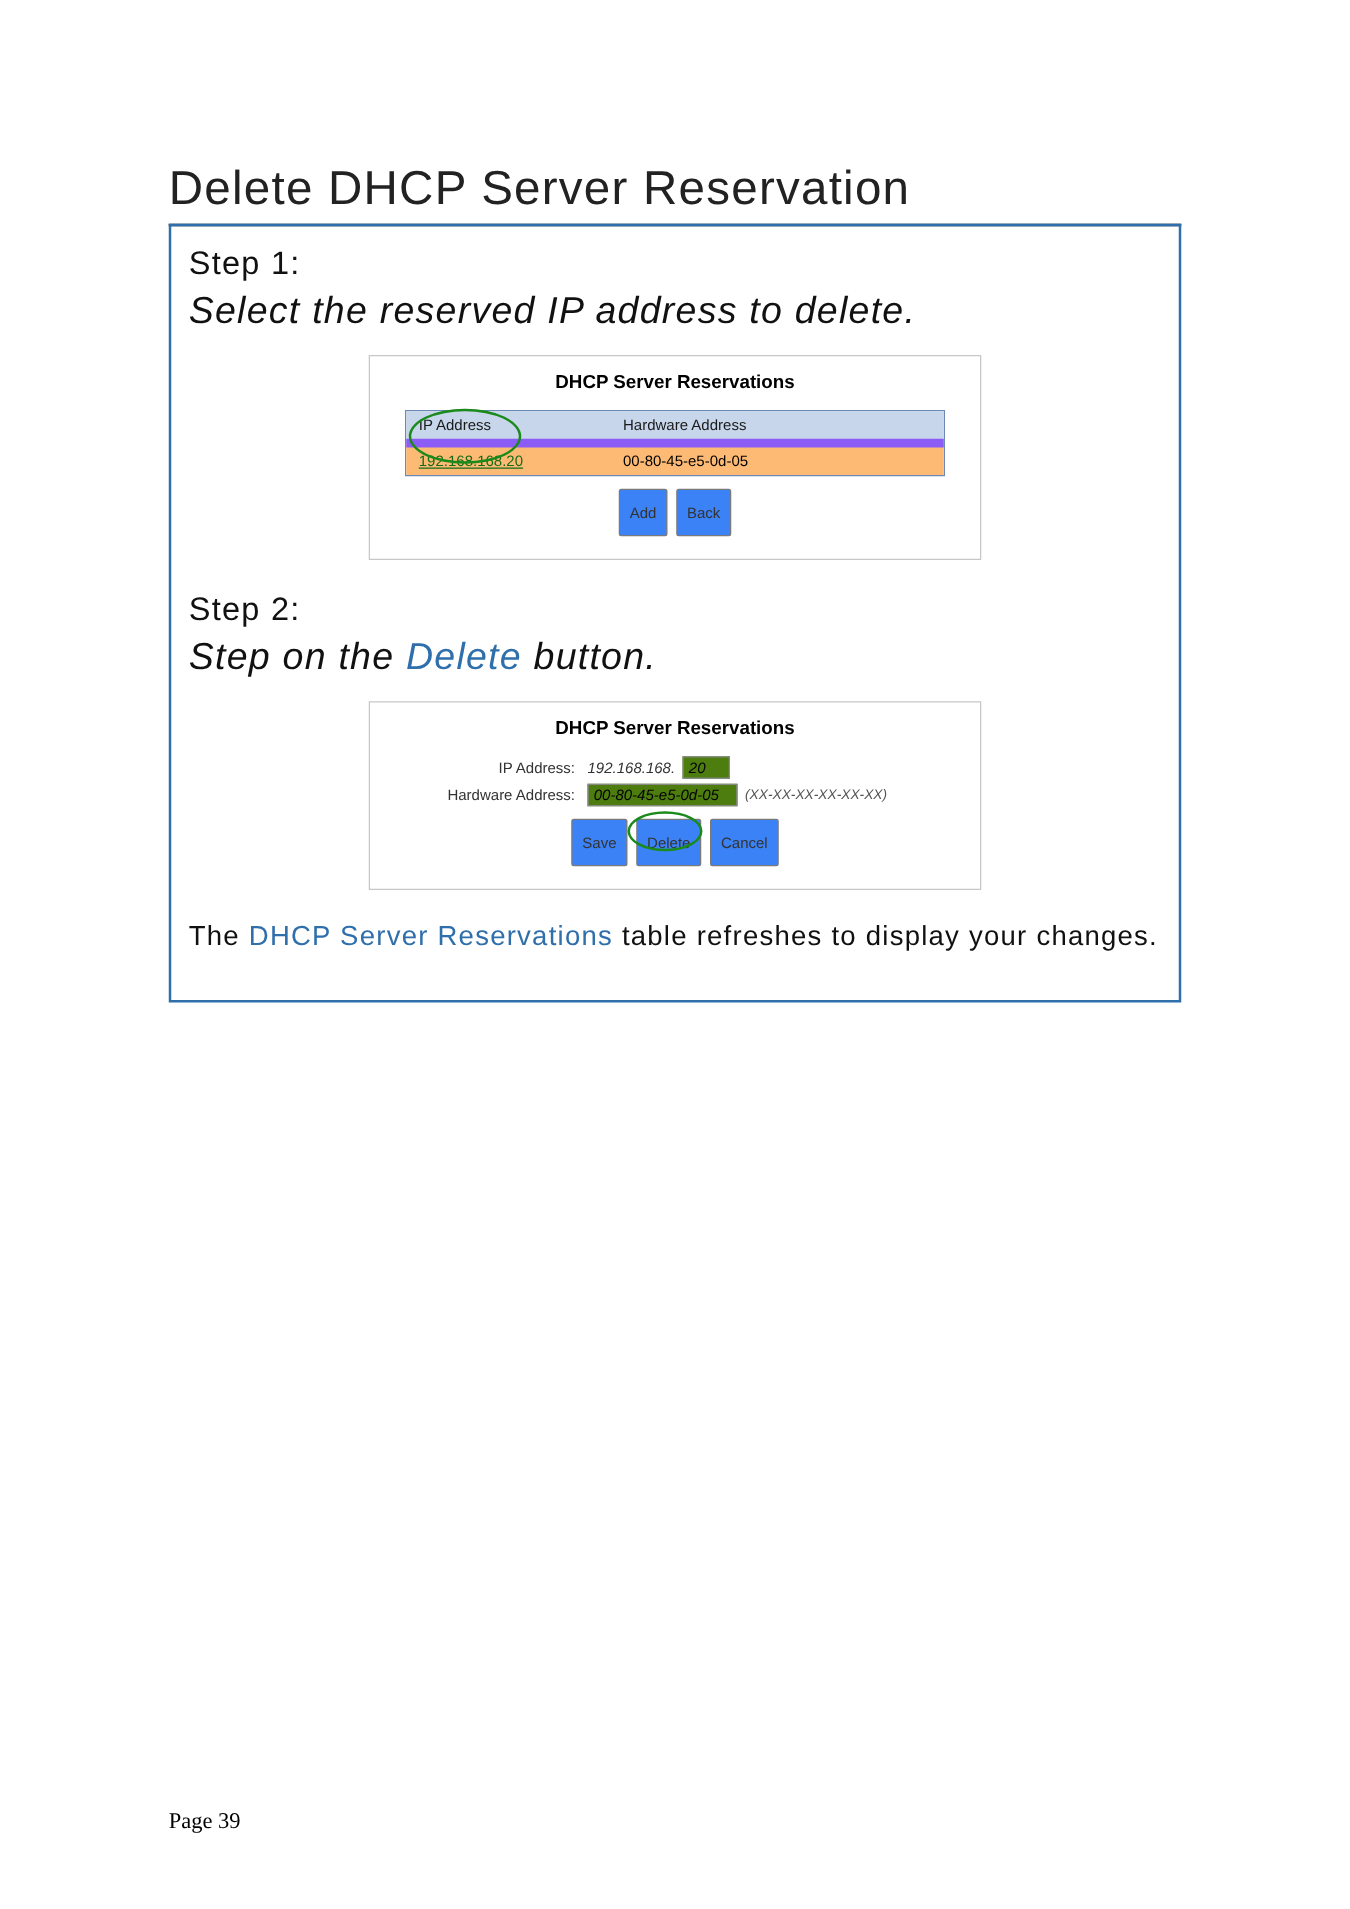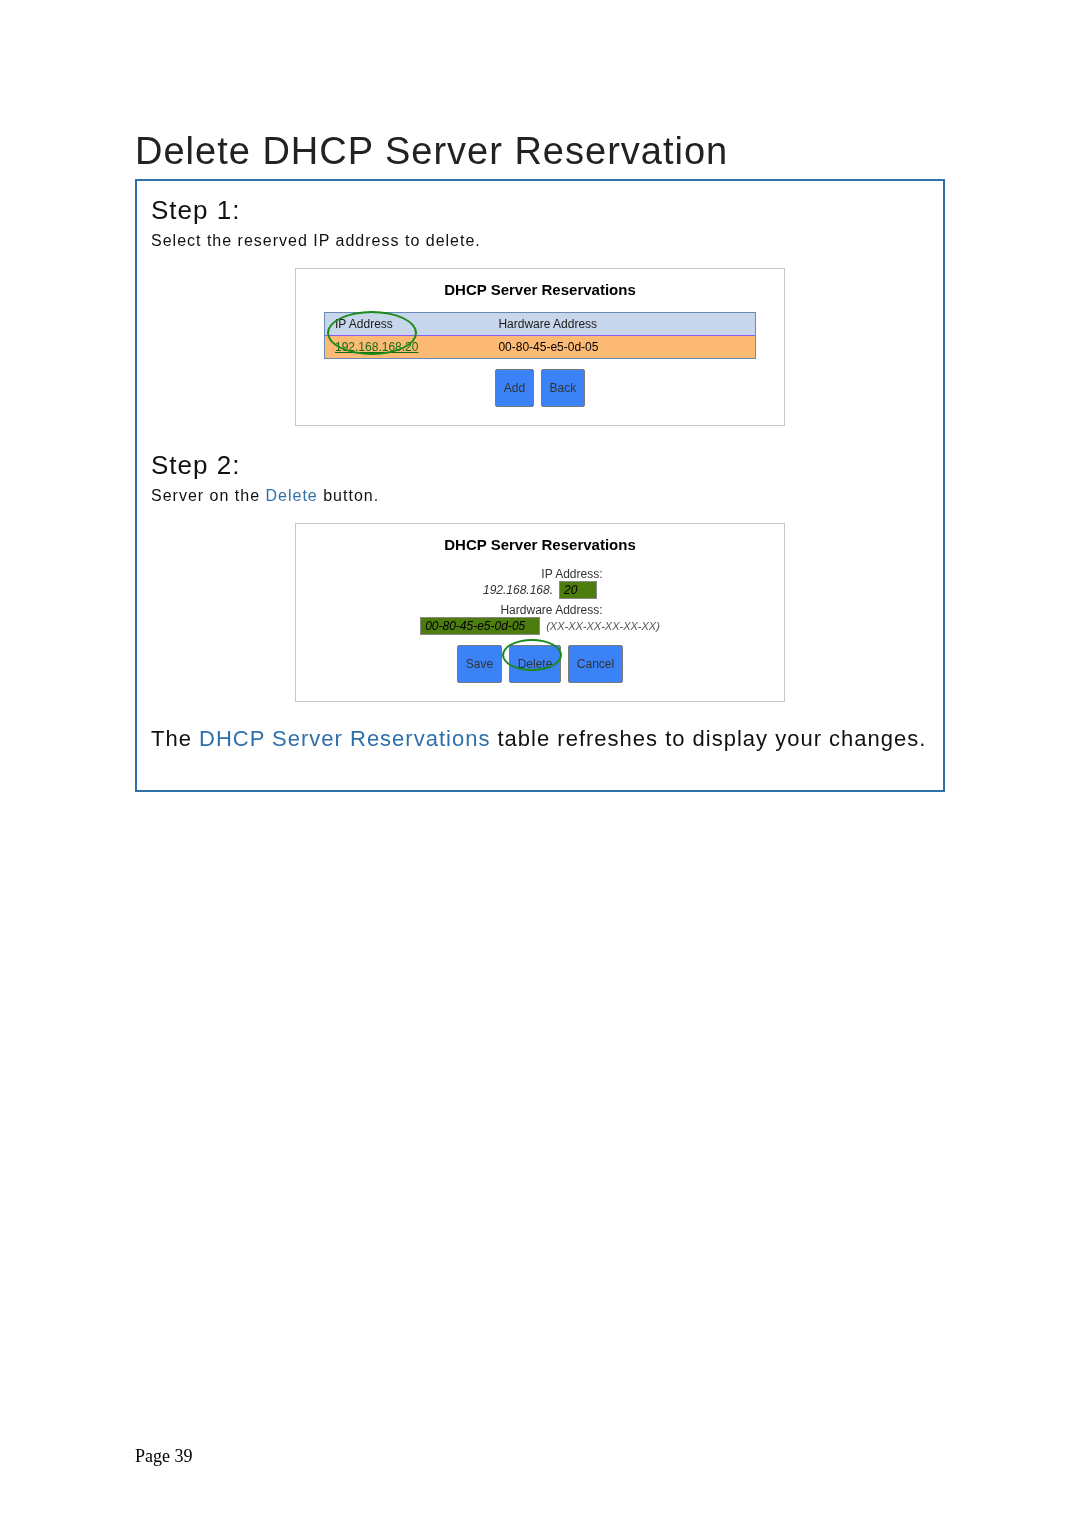--- a/index.html
+++ b/index.html
@@ -1,35 +1,35 @@
 <!DOCTYPE html>
 <html><head>
 <meta charset="utf-8">
 <style>
   html,body{margin:0;padding:0;background:#fff;font-family:Verdana,Arial,sans-serif;color:#000;}
   .page{width:1080px;height:1527px;box-sizing:border-box;padding:130px 135px 0 135px;position:relative;border-radius:11px;}
   .page-title{font-size:38px;letter-spacing:1px;color:#222;margin:0 0 6px 0;font-weight:400;}
   .rule{border:0;border-top:2px solid #000;margin:0 0 0 0;}
   .content-box{border:2px solid #2f6fab;padding:14px 14px 16px 14px;margin-top:-2px;}
   .step-label{font-size:26px;letter-spacing:1px;color:#111;margin:0;}
-  .step-text{font-size:16px;letter-spacing:1px;color:#111;margin:6px 0 18px 0;}
+  .step-text{font-size:30px;letter-spacing:1px;color:#111;margin:6px 0 18px 0;font-style:italic;}
   .highlight{color:#2f6fab;}
   .screenshot{width:490px;margin:0 auto 24px auto;border:1px solid #c7c7c7;background:#fff;padding:10px 10px 18px 10px;box-sizing:border-box;}
   .shot-title{font-weight:bold;text-align:center;font-size:15px;margin:2px 0 14px 0;}
   .tbl-wrap{border:1px solid #6a8ab5;width:430px;margin:0 auto;}
   table.res{width:100%;border-collapse:collapse;font-size:12px;color:#000;}
-  table.res th{background:#c7d6ea;text-align:left;font-weight:400;padding:4px 10px;border-bottom:1px solid #8b5cf6;color:#1a1a1a;}
+  table.res th{background:#c7d6ea;text-align:left;font-weight:400;padding:4px 10px;border-bottom:7px solid #8b5cf6;color:#1a1a1a;}
   table.res td{background:#fdba74;padding:4px 10px;}
   .ip-link{color:#176b17;text-decoration:underline;}
   .ip-circle{position:relative;display:inline-block;}
   .oval{position:absolute;border:2px solid #1a8a1a;border-radius:50%;}
   .btn-row{text-align:center;margin-top:10px;}
   .ui-btn{display:inline-block;font-size:12px;padding:11px 8px;border:1px solid #7a7a7a;background:#3b82f6;border-radius:2px;color:#333;margin:0 1px;}
   .field-grid{width:430px;margin:0 auto;font-size:12px;}
-  .field-row{display:flex;align-items:center;margin:4px 0;flex-direction:column;}
+  .field-row{display:flex;align-items:center;margin:4px 0;}
   .field-lbl{width:135px;text-align:right;color:#333;padding-right:10px;}
   .field-val{flex:1;display:flex;align-items:center;gap:6px;font-style:italic;}
   .ip-prefix{color:#333;}
   .tiny-input{border:1px solid #888;padding:1px 4px;font-size:12px;background:#4d7c0f;}
   .hint{color:#555;font-size:11px;}
   .del-circle{position:relative;display:inline-block;}
   .footer-txt{font-size:22px;letter-spacing:1px;color:#111;margin-top:6px;}
   .page-num{position:absolute;left:135px;bottom:60px;font-family:"Times New Roman",serif;font-size:18px;color:#000;}
 </style>
 </head>
@@ -67,21 +67,21 @@
           </table>
       </div>
       <div class="btn-row">
         <span class="ui-btn">Add</span>
         <span class="ui-btn">Back</span>
       </div>
     </div>
 
     <p class="step-label">Step 2:</p>
     <p class="step-text">
-      <span>Server on the </span><span class="highlight">Delete</span><span> button.</span>
+      <span>Step on the </span><span class="highlight">Delete</span><span> button.</span>
     </p>
 
     <div class="screenshot">
       <div class="shot-title">DHCP Server Reservations</div>
       <div class="field-grid">
         <div class="field-row">
           <div class="field-lbl">IP Address:</div>
           <div class="field-val">
             <span class="ip-prefix">192.168.168.</span>
             <span class="tiny-input" style="width:28px;">20</span>

